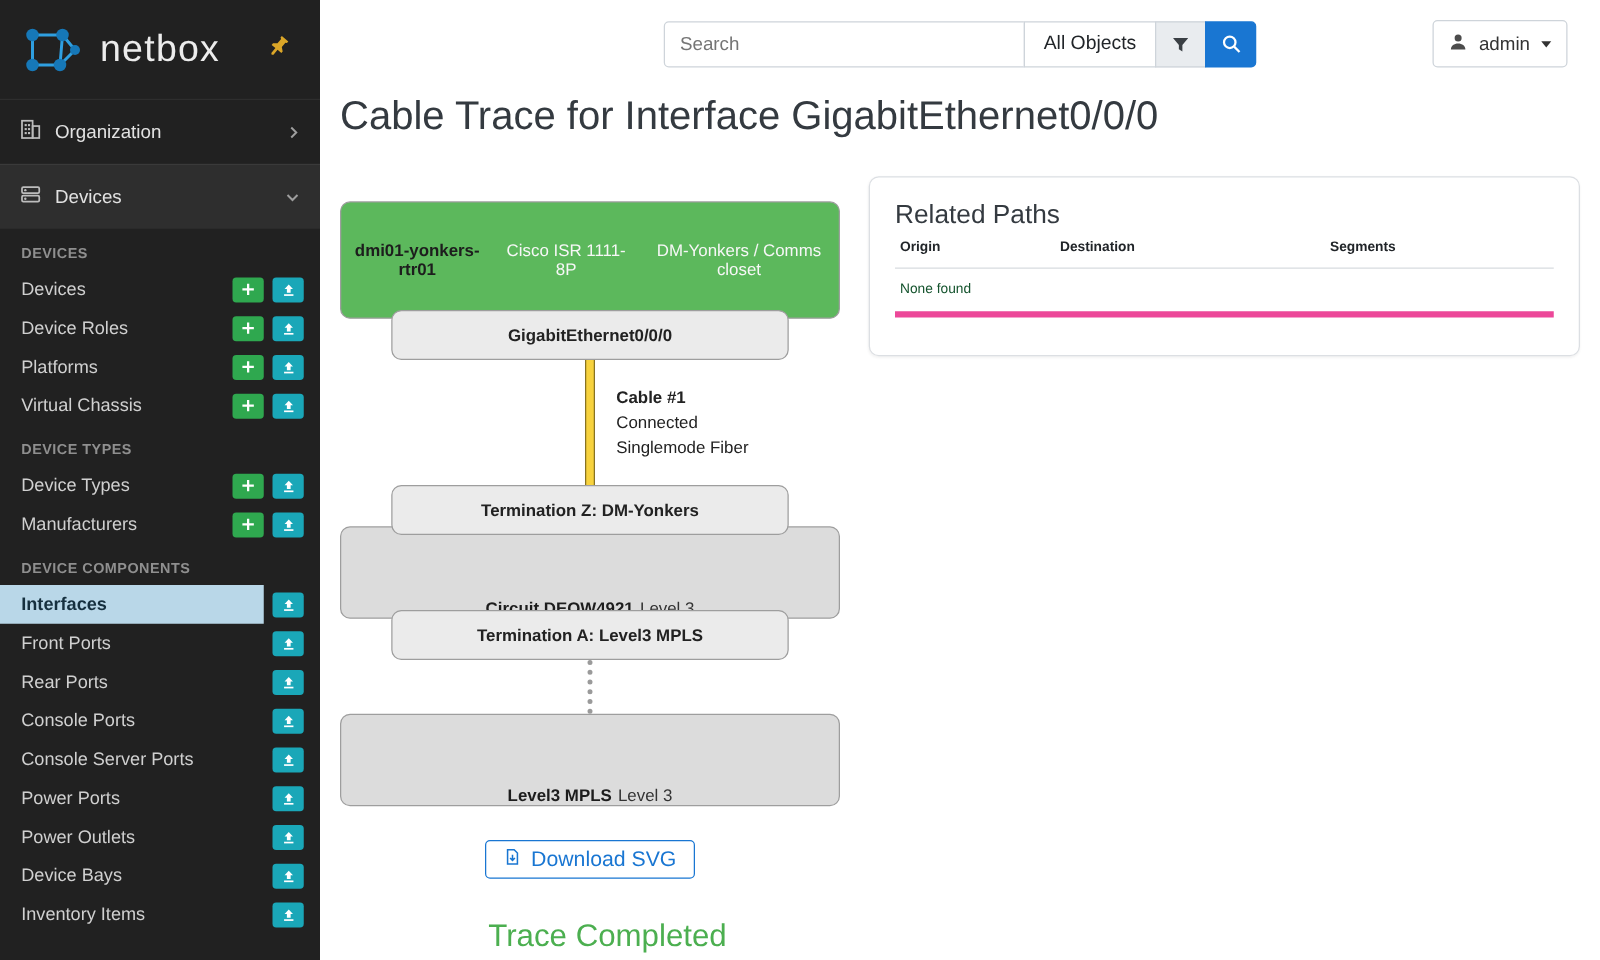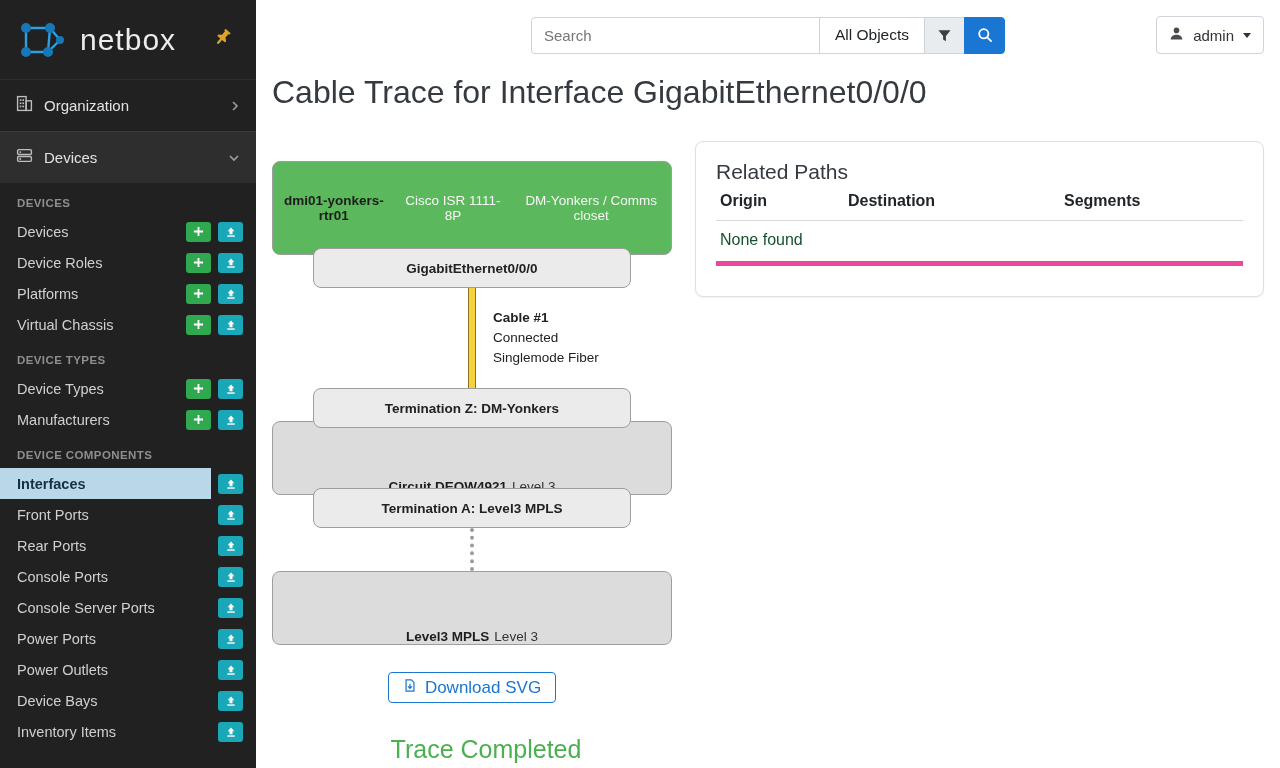--- a/index.html
+++ b/index.html
@@ -40,21 +40,21 @@
   .searchgroup { display:flex; height:37px; }
   .search-input { width:289px; height:37px; border:1px solid #ced4da; border-radius:4px 0 0 4px;
                   padding:0 12px; font-size:15px; font-family:inherit; outline:none; color:#333; }
   .search-input::placeholder { color:#757575; }
   .obj-btn { height:37px; margin-left:-1px; background:#fff; border:1px solid #ced4da;
              font-size:15.5px; color:#212529; padding:0 15px; cursor:pointer; font-family:inherit; }
   .filter-btn { height:37px; width:41px; margin-left:-1px; background:#e9ecef; border:1px solid #ced4da;
                 display:flex; align-items:center; justify-content:center; cursor:pointer; }
   .go-btn { height:37px; width:41px; margin-left:-1px; background:#1976d2; border:1px solid #1976d2;
             border-radius:0 4px 4px 0; display:flex; align-items:center; justify-content:center; cursor:pointer; }
-  .user-menu { position:absolute; right:16px; height:38px; background:#fff; border:1px solid #ced4da;
+  .user-menu { position:absolute; right:26px; height:38px; background:#fff; border:1px solid #ced4da;
                border-radius:4px; display:flex; align-items:center; gap:9px; padding:0 12px;
                font-size:15px; color:#333; cursor:pointer; }
   .caret { width:0; height:0; border-left:4.5px solid transparent; border-right:4.5px solid transparent;
            border-top:5px solid #333; }
 
   
   .content { padding:0 16px; }
   h1.page-title { margin:4px 0 30px; font-size:32px; font-weight:400; color:#343a40; }
   .content-row { display:flex; align-items:flex-start; }
 
@@ -83,21 +83,21 @@
 
   .dl-btn { margin-top:27px; display:inline-flex; align-items:center; gap:8px; height:31px;
             padding:0 14px; background:#fff; border:1px solid #1976d2; border-radius:4px;
             color:#1976d2; font-size:17px; font-family:inherit; cursor:pointer; }
   .trace-status { margin-top:32px; font-size:25px; color:#4caf50;margin-left:28px; }
 
   
   .card { flex:1; margin-left:23px; background:#fff; border:1px solid #dcdfe3; border-radius:8px;
           box-shadow:0 1px 2px rgba(0,0,0,.05); padding:18px 20px 30px; }
   .card-title { font-size:21px; font-weight:500; color:#343a40; margin-bottom:0; }
-  table.rp { width:100%; border-collapse:collapse; font-size:16px; }
+  table.rp { width:100%; border-collapse:collapse; font-size:11px; }
   table.rp th { text-align:left; font-weight:bold; color:#212529; padding:8px 4px 10px;
                 border-bottom:1px solid #d7dbdf; }
   table.rp th:nth-child(1){ width:128px; } table.rp th:nth-child(2){ width:216px; }
   table.rp td { padding:10px 4px 12px; border-bottom:5px solid #ec4899; color:#14532d; }
 </style>
 </head>
 <body>
 
 <aside class="sidebar">
   <div class="logo-row">

